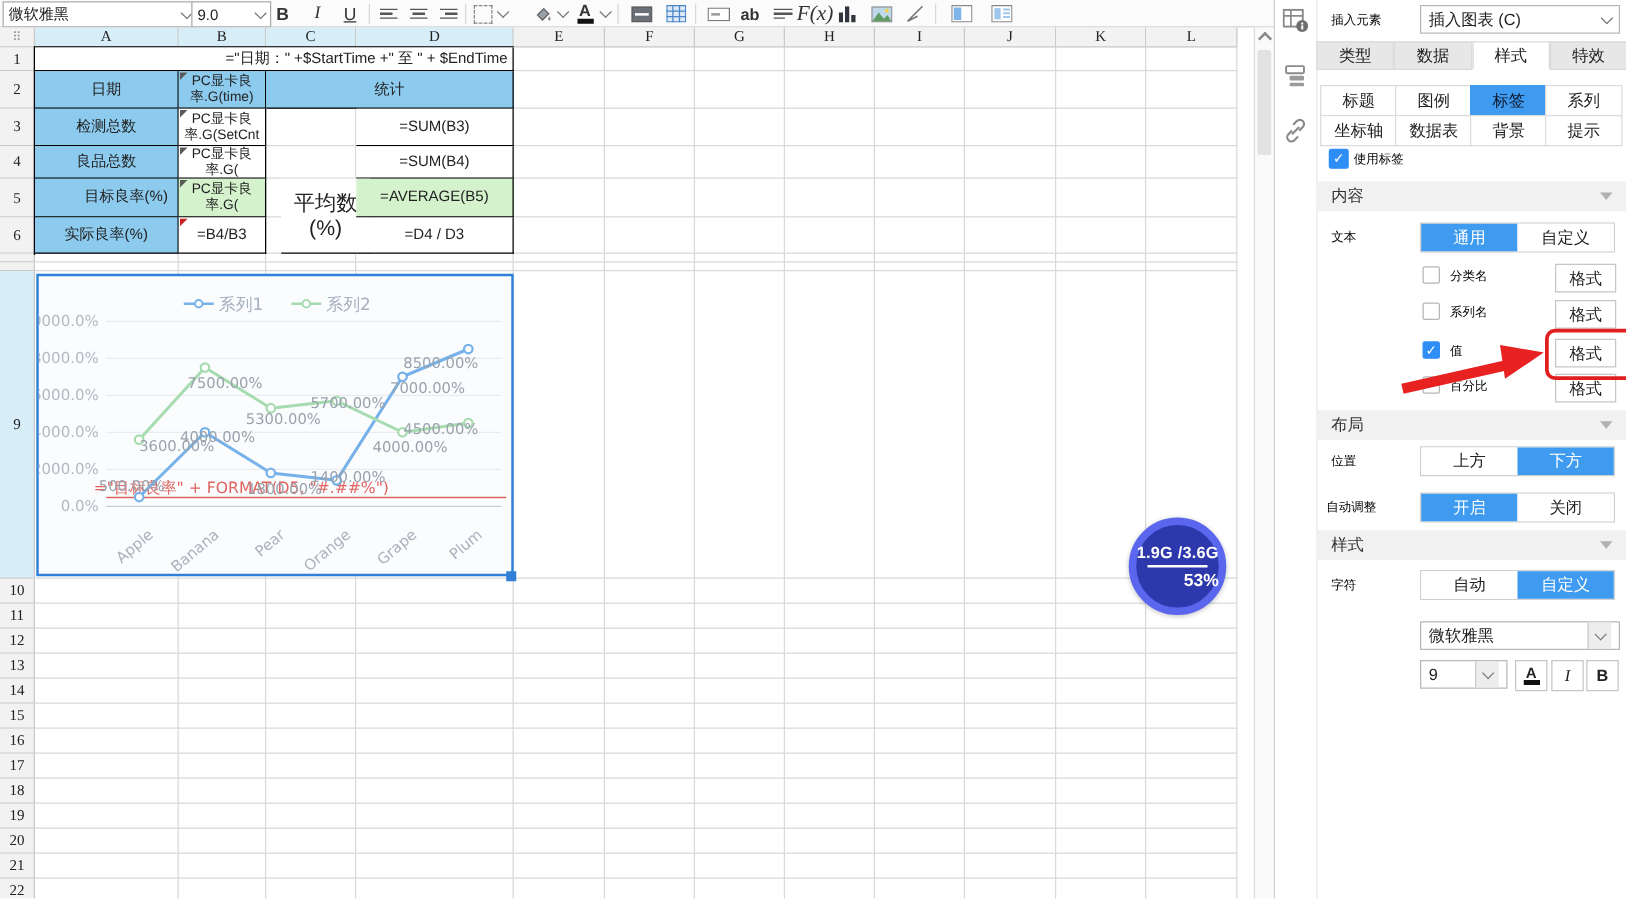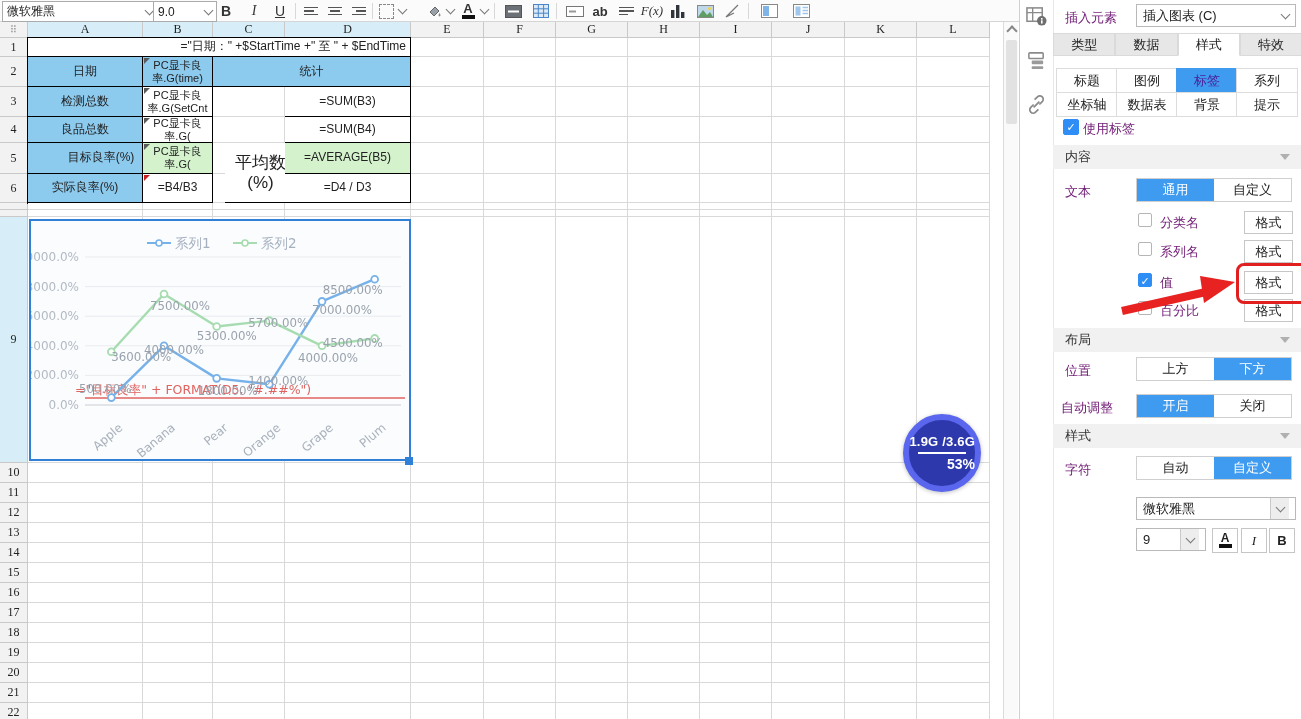--- a/index.html
+++ b/index.html
@@ -37,27 +37,27 @@
   
   #badge{left:903px;top:414px;width:78px;height:78px;border-radius:50%;background:#2c38ab;
          border:6px solid #5a66ed;color:#fff;text-align:right;box-shadow:0 1px 4px rgba(0,0,0,.25);}
   #badge .l1{margin-top:14px;font-size:13px;font-weight:bold;letter-spacing:.2px;}
   #badge hr{border:none;border-top:2px solid #fff;width:48px;margin:3px auto 2px;}
   #badge .l2{font-size:14px;font-weight:bold;}
   
   #panel{left:1019px;top:0;width:282px;height:719px;background:#fff;border-left:1px solid #d0d0d0;}
   #iconstrip{position:absolute;left:0;top:0;width:33px;height:719px;background:#fff;border-right:1px solid #e7e7e7;}
   .strip-ic{position:absolute;left:6px;width:21px;height:21px;color:#8a8a8a;}
-  .plabel{position:absolute;font-size:13px;color:#701a75;}
+  .plabel{position:absolute;font-size:10px;color:#000000;}
   .ptabs{position:absolute;left:33px;top:33px;width:249px;height:23px;display:flex;}
   .ptab{flex:1;background:#e7e7e7;border:1px solid #dadada;display:flex;align-items:center;justify-content:center;font-size:13px;}
   .ptab.active{background:#fff;border-bottom-color:#fff;}
   .subbtn{position:absolute;height:23px;width:60px;background:#fff;border:1px solid #dcdcdc;
           display:flex;align-items:center;justify-content:center;font-size:13px;}
-  .subbtn.active{background:#3f9bf0;color:#4c1d95;border-color:#3f9bf0;}
+  .subbtn.active{background:#3f9bf0;color:#0f172a;border-color:#3f9bf0;}
   .chk{position:absolute;width:14px;height:14px;border:1px solid #b5b5b5;background:#fff;border-radius:2px;}
   .chk.on{background:#2f8ef5;border-color:#2f8ef5;color:#fff;font-size:11px;line-height:14px;text-align:center;}
   .section{position:absolute;left:33px;width:249px;height:24px;background:#f1f1f1;display:flex;align-items:center;
            padding:0 12px;font-size:13px;color:#333;box-sizing:border-box;}
   .sec-tri{margin-left:auto;width:0;height:0;border-left:5px solid transparent;border-right:5px solid transparent;border-top:6px solid #b0b0b0;}
   .seg{position:absolute;left:116px;width:156px;height:24px;display:flex;border:1px solid #cfcfcf;box-sizing:border-box;}
   .seg div{flex:1;display:flex;align-items:center;justify-content:center;font-size:13px;background:#fff;}
   .seg div.active{background:#3f9bf0;color:#fff;}
   .fmt{position:absolute;left:224px;width:49px;height:23px;background:#fff;border:1px solid #c6c6c6;
        display:flex;align-items:center;justify-content:center;font-size:13px;}
@@ -161,21 +161,21 @@
     <div class="tb-btn" style="left:588px;width:24px;font-weight:bold;font-size:13px;">
         <span>ab</span>
       </div>
     <div class="tb-btn" style="left:614px;width:24px;">
         <span class="bars">
           <i style="width:15px"></i>
           <i style="width:15px"></i>
           <i style="width:9px"></i>
         </span>
       </div>
-    <div class="tb-btn" style="left:638px;width:28px;font-family:'Liberation Serif',serif;font-style:italic;font-size:13px;align-items:center;">
+    <div class="tb-btn" style="left:638px;width:28px;font-family:'Liberation Serif',serif;font-style:italic;font-size:17px;align-items:center;">
         <span>F(x)</span>
       </div>
     <div class="tb-btn" style="left:666px;width:24px;">
       <svg width="14" height="13" viewBox="0 0 14 13">
           <rect x="0" y="5" width="3.4" height="8" fill="#30343c"></rect>
           <rect x="5" y="0" width="3.4" height="13" fill="#30343c"></rect>
           <rect x="10" y="7" width="3.4" height="6" fill="#30343c"></rect>
         </svg>
     </div>
     <div class="tb-btn" style="left:692px;width:26px;">

